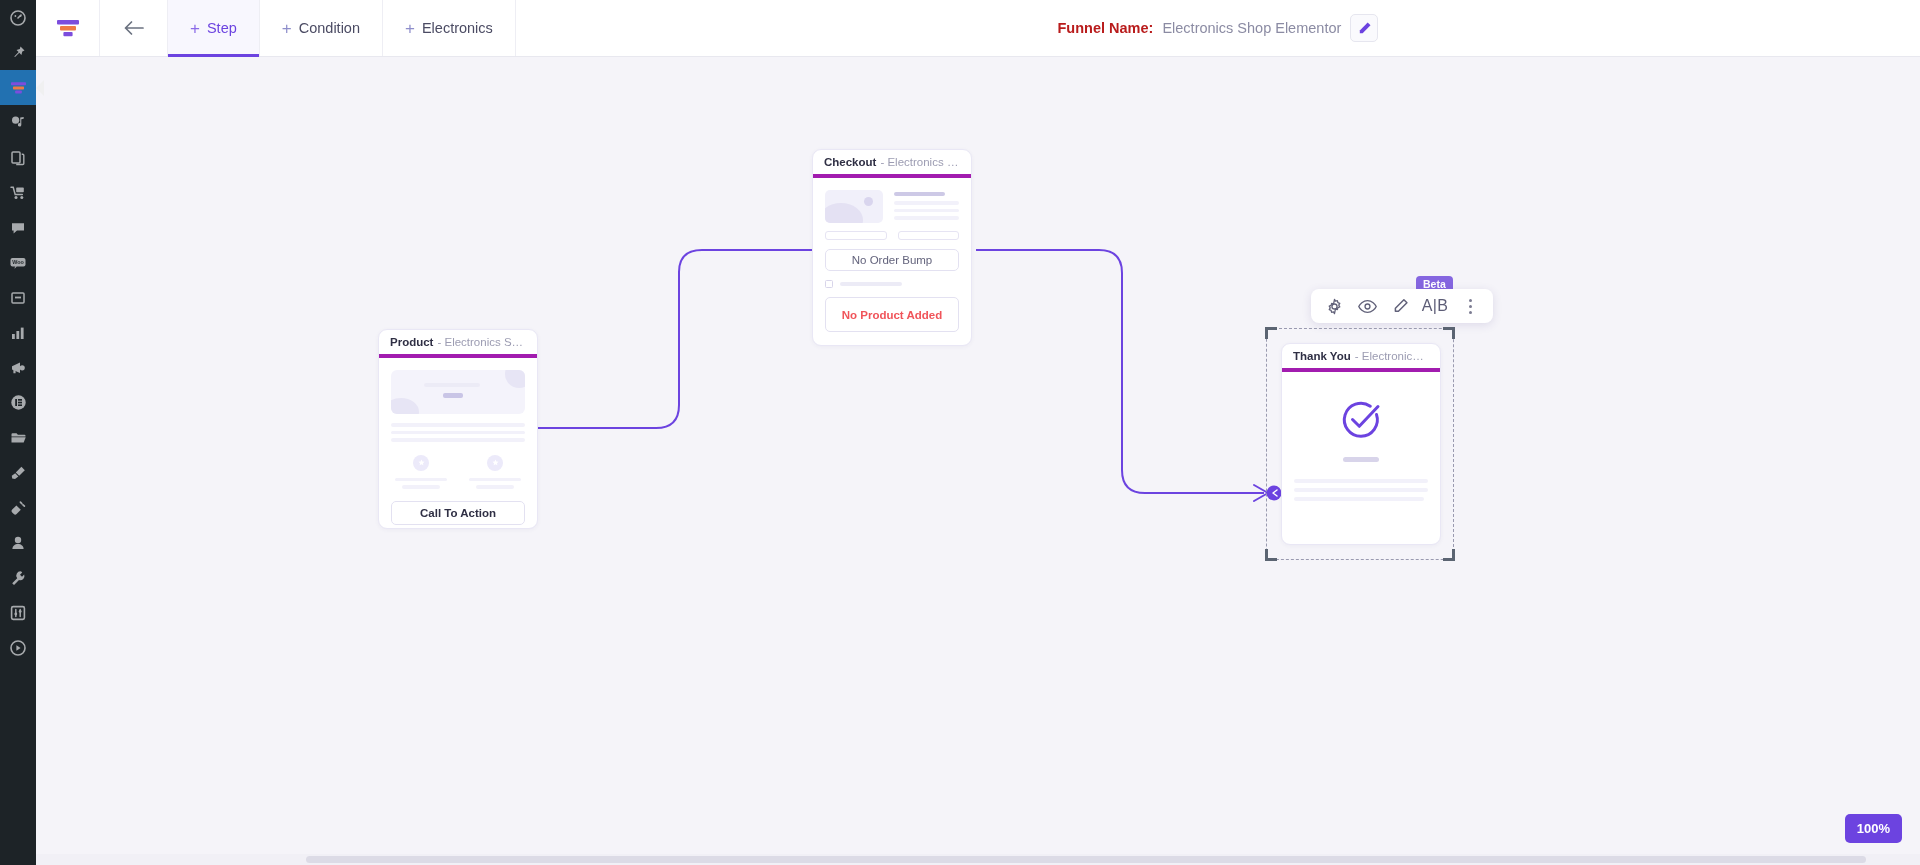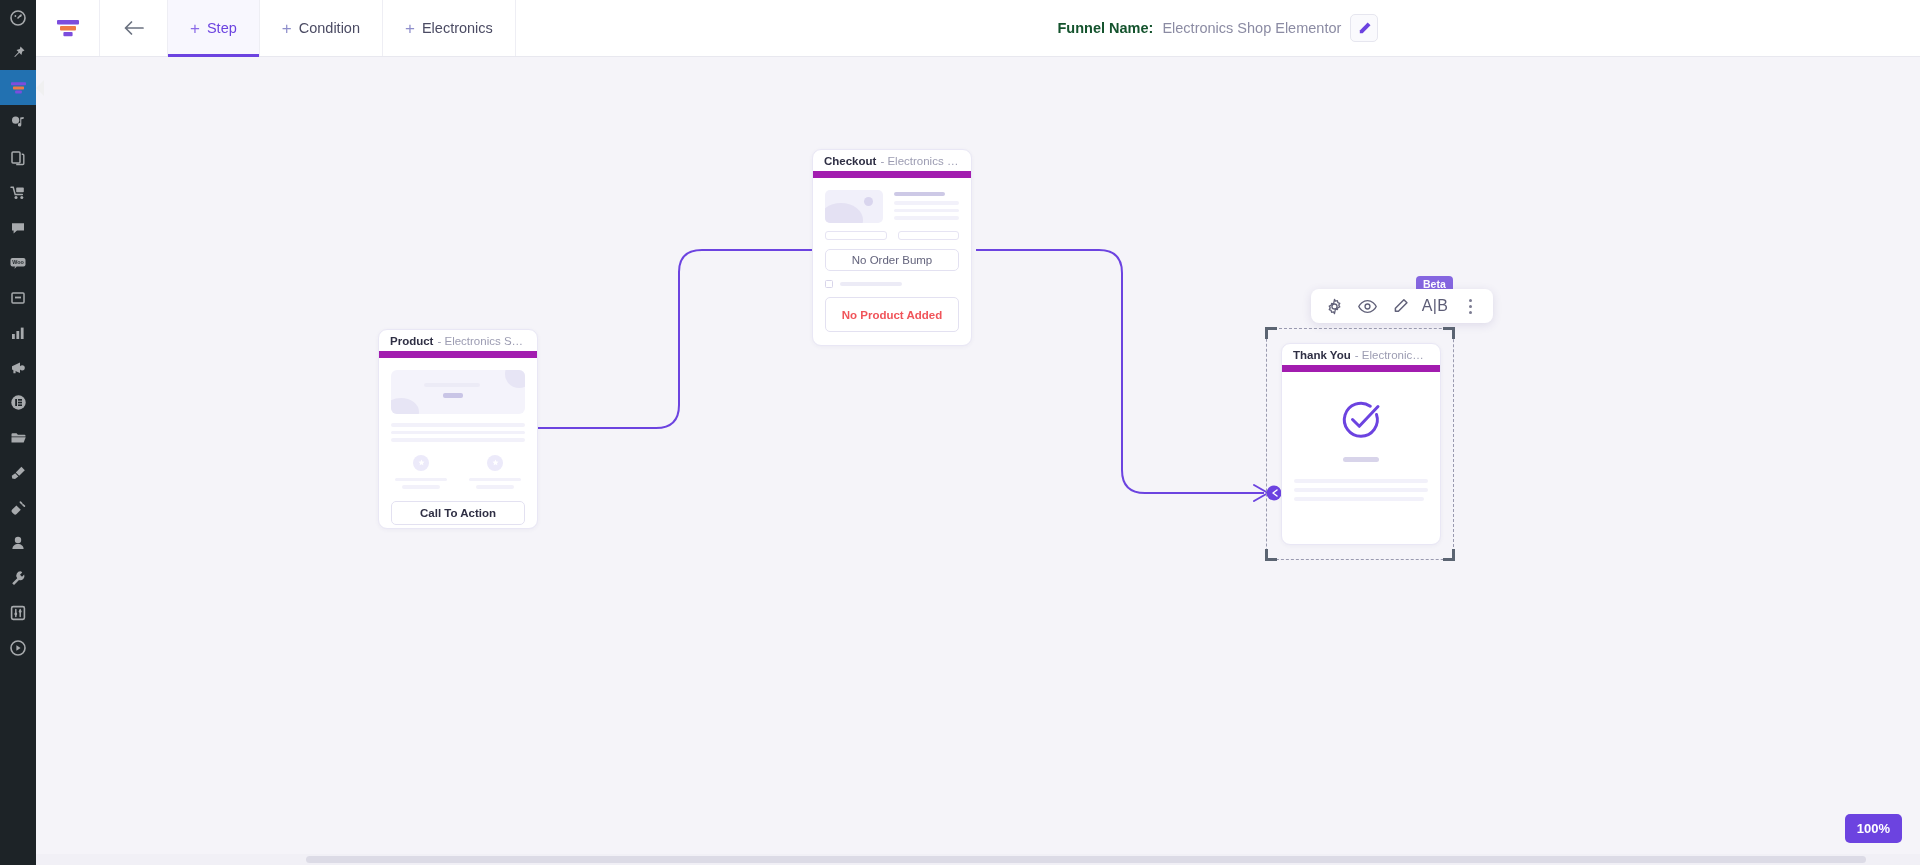--- a/index.html
+++ b/index.html
@@ -68,21 +68,21 @@
   .tab-cell.active .plus { color: #8b6ae8; }
   .tab-cell.active::after {
     content: ""; position: absolute; left: 0; right: 0; bottom: -1px;
     height: 3px; background: #6c43e0;
   }
 
   #title-zone {
     flex: 1; display: flex; align-items: center; justify-content: center;
     gap: 9px;
   }
-  #funnel-label { font-size: 14.5px; font-weight: bold; color: #14532d; }
+  #funnel-label { font-size: 14.5px; font-weight: bold; color: #b91c1c; }
   #funnel-value { font-size: 14.5px; color: #8b8ba3; }
   #edit-name-btn {
     width: 28px; height: 28px;
     border: 1px solid #e6e6ef; border-radius: 5px;
     background: #fafafd;
     display: flex; align-items: center; justify-content: center;
     cursor: pointer;
   }
 
   #right-zone {
@@ -134,21 +134,21 @@
     position: absolute;
     background: #ffffff;
     border: 1px solid #e9e7f5;
     border-radius: 9px;
     box-shadow: 0 1px 4px rgba(60,50,120,.05);
     overflow: hidden;
     cursor: pointer;
   }
   .node-head {
     height: 28px;
-    border-bottom: 7px solid #a21caf;
+    border-bottom: 4px solid #a21caf;
     display: flex; align-items: center;
     padding: 0 11px;
     gap: 4px;
     white-space: nowrap; overflow: hidden;
   }
   .node-name { font-size: 11.5px; font-weight: bold; color: #2f2f44; }
   .node-sub { font-size: 11.5px; color: #9c9cb2; overflow: hidden; text-overflow: ellipsis; }
   .node-body { padding: 12px 12px 13px; }
 
   

